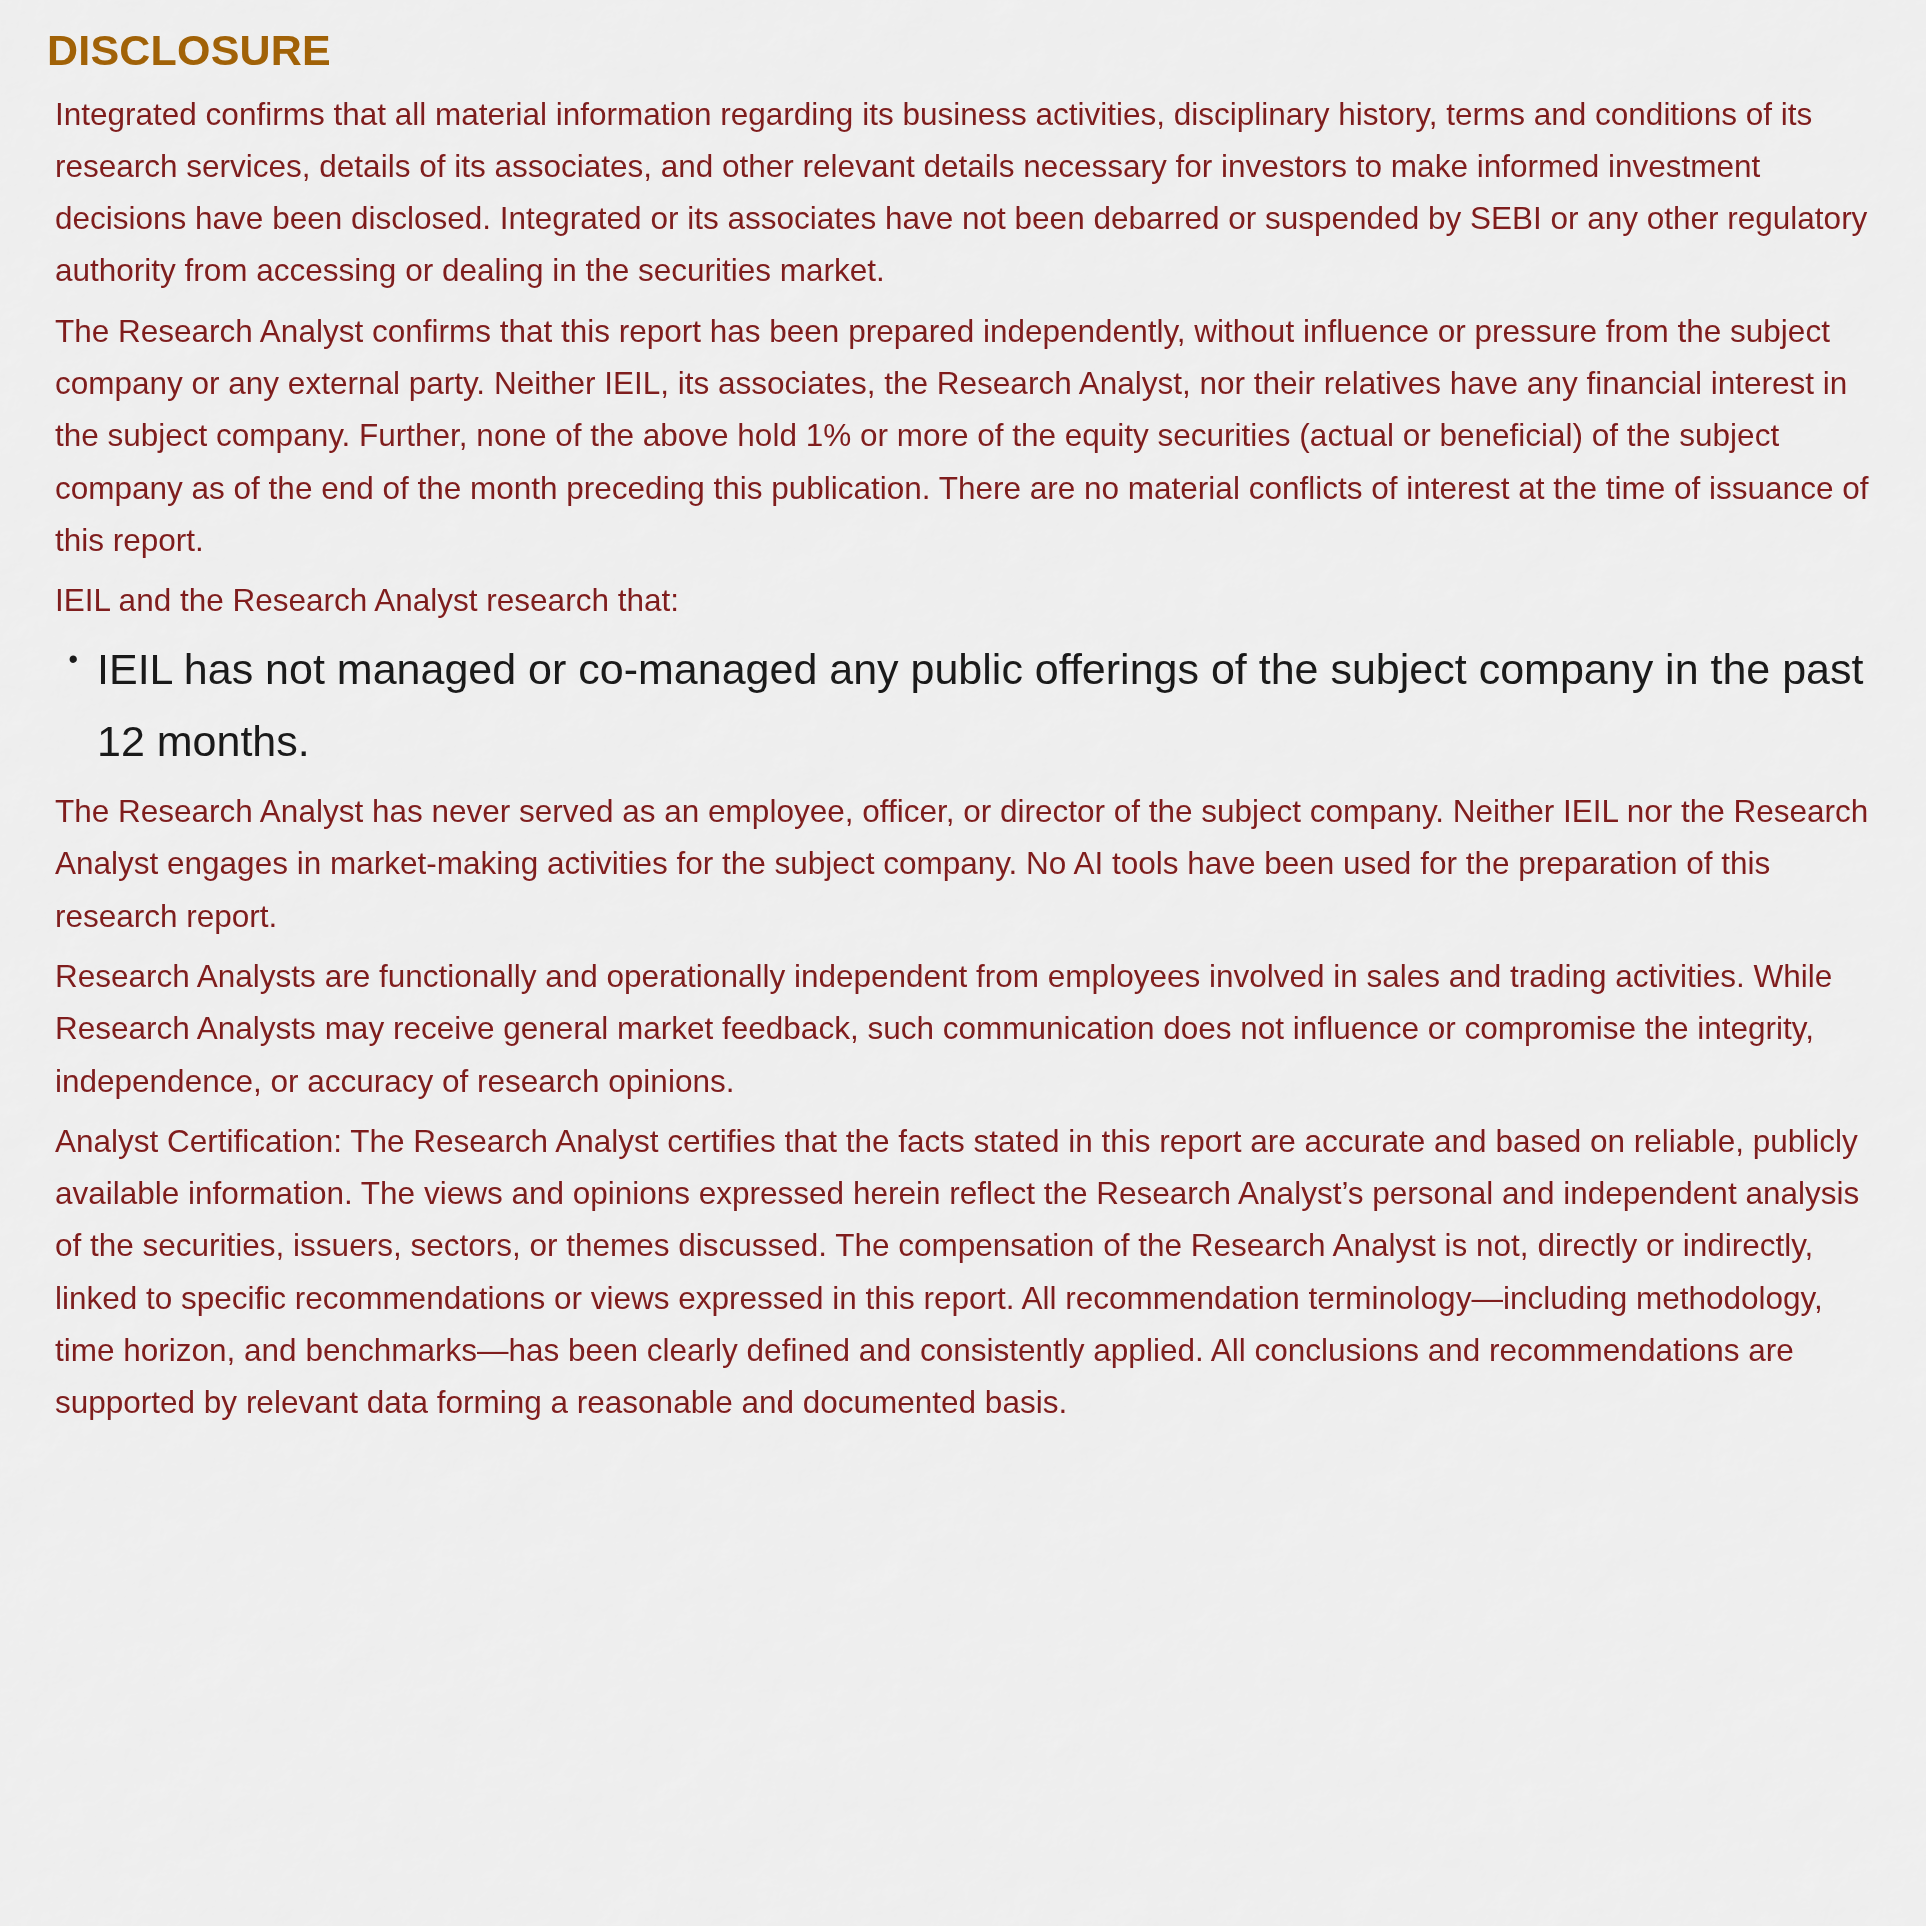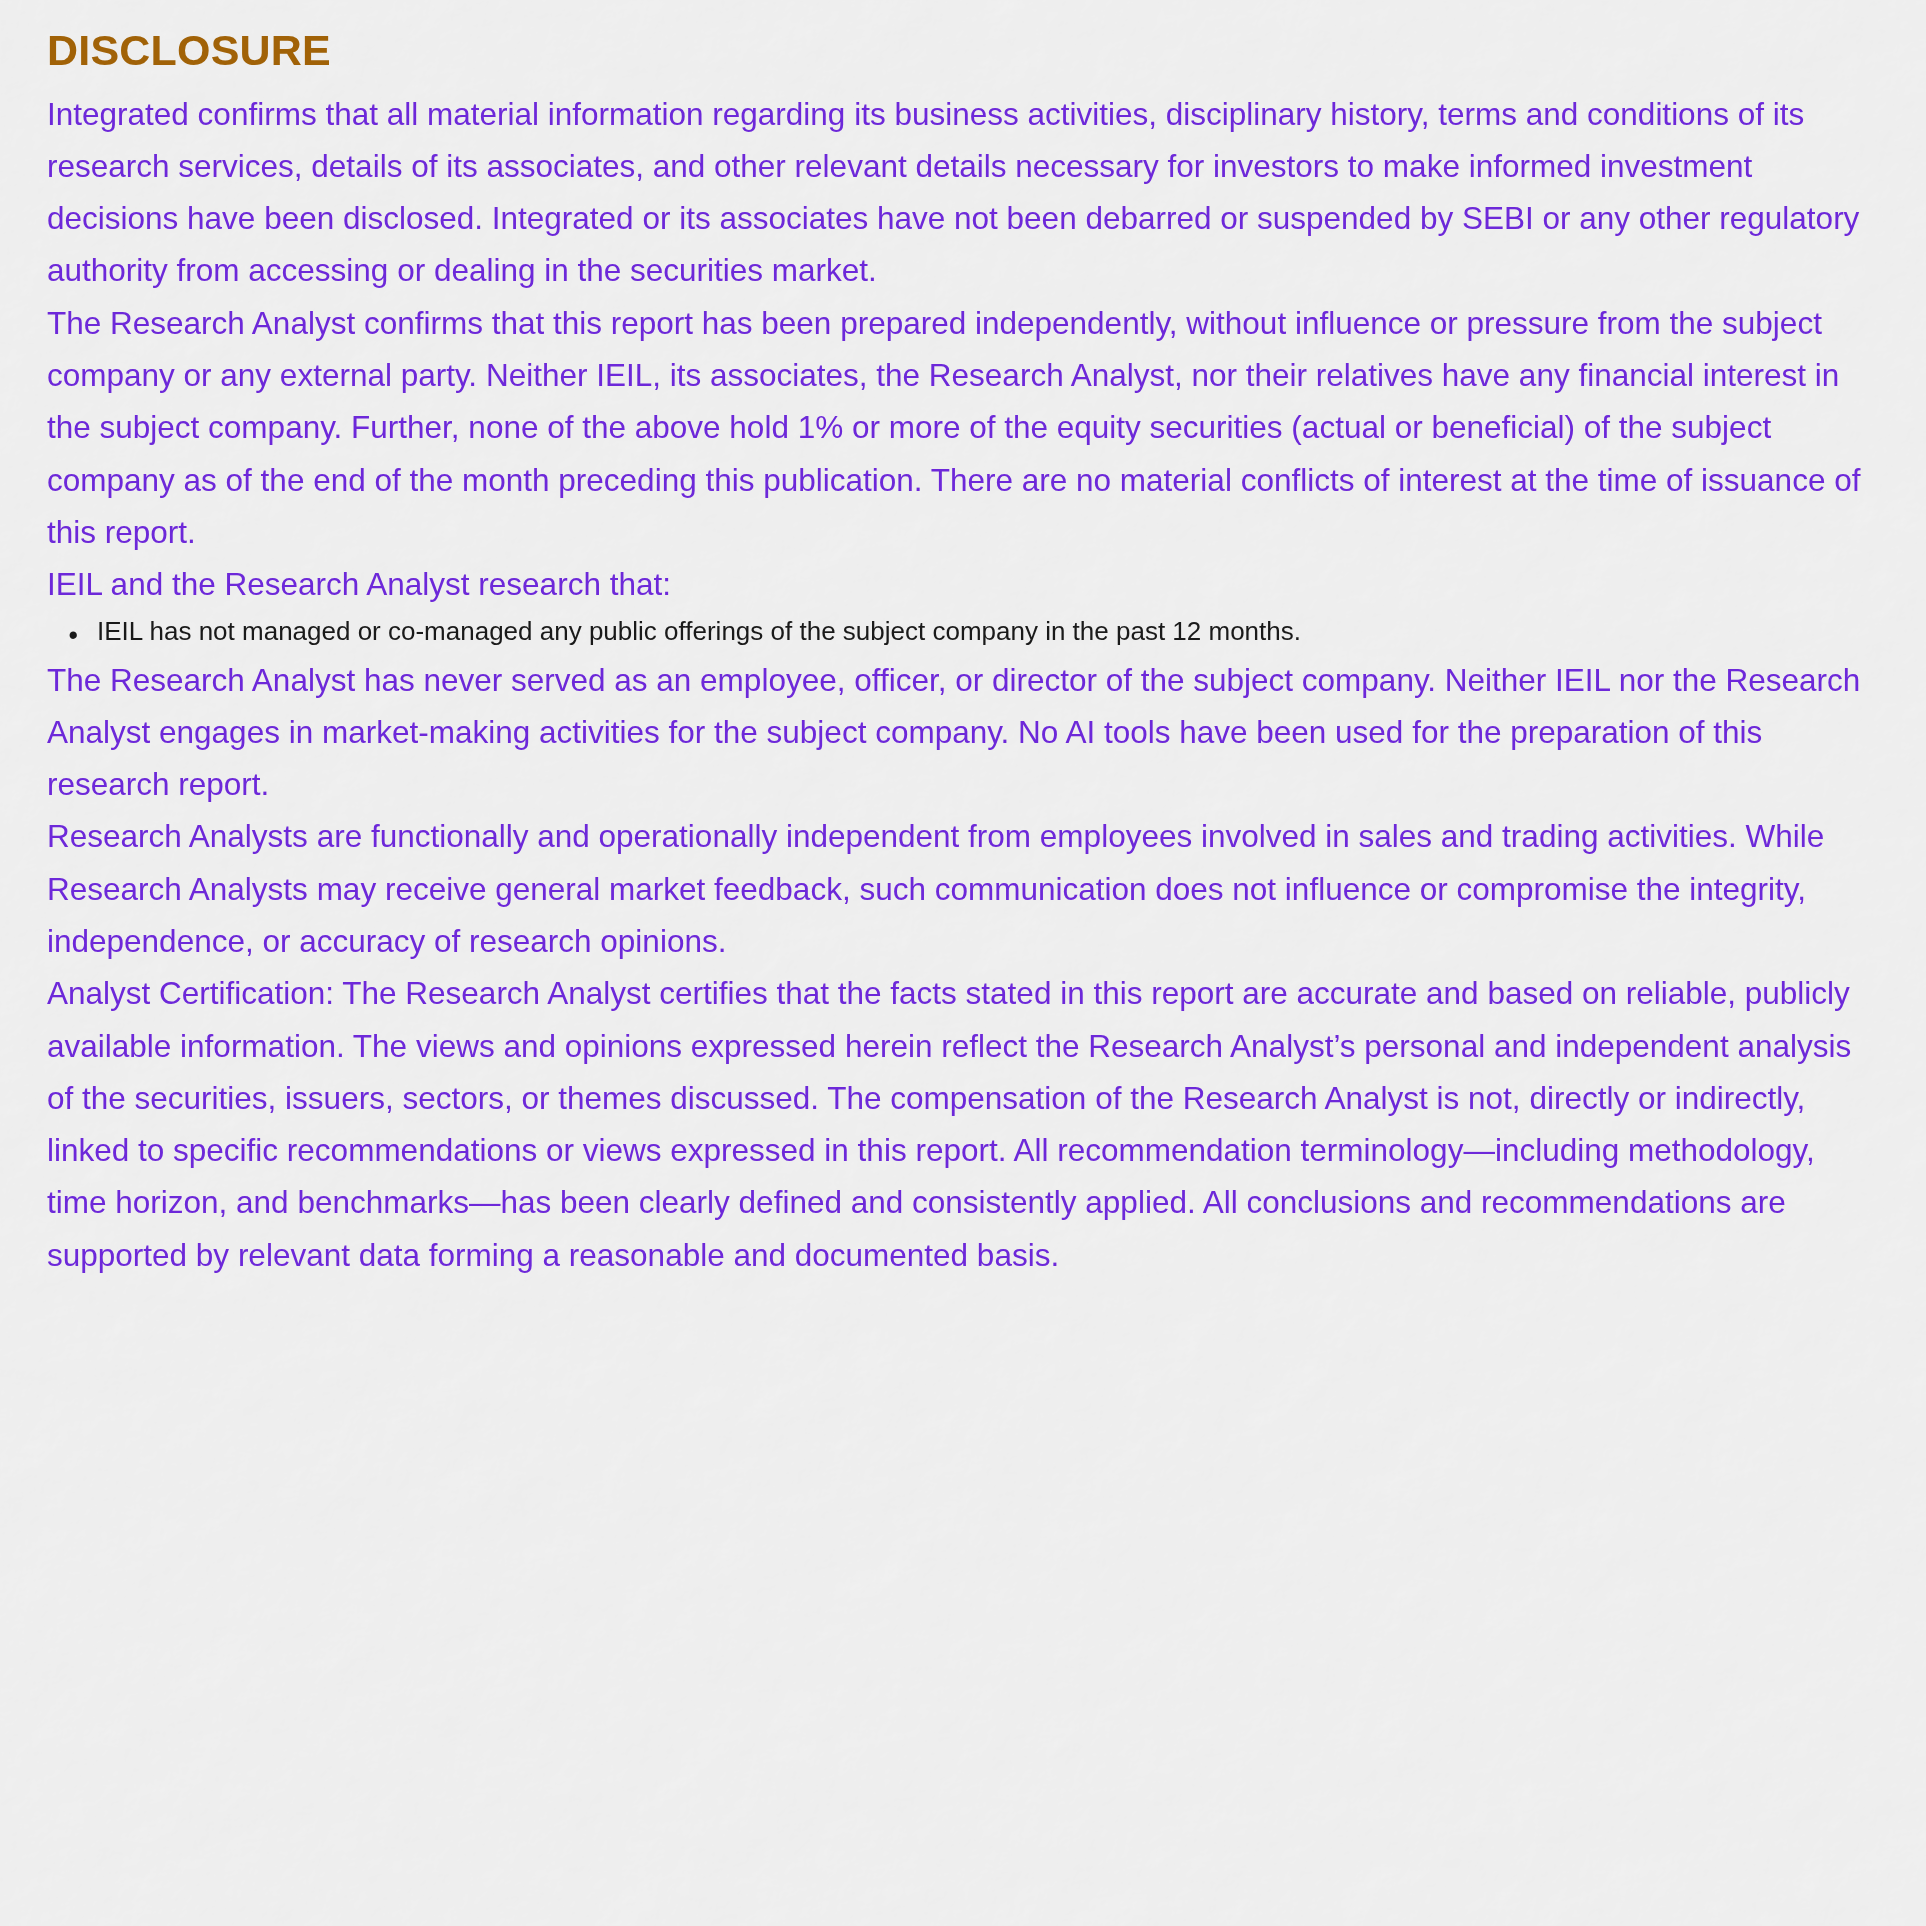--- a/index.html
+++ b/index.html
@@ -32,37 +32,37 @@
   }
   h1.doc-title {
     margin: 0 0 12.2px 0;
     font-size: 43px;
     font-weight: 800;
     letter-spacing: 0.2px;
     color: #a16207;
     line-height: 1.15;
   }
   .content p {
-    margin: 0;
+    margin: 8px;
     font-size: 31.5px;
     line-height: 1.66;
     font-weight: 400;
     letter-spacing: 0px;
-    color: #6d28d9;
+    color: #7f1d1d;
     text-align: left;
   }
   ul.bullets {
     margin: 0;
     padding: 0;
     list-style: none;
   }
   ul.bullets li {
     position: relative;
     padding-left: 50px;
-    font-size: 26px;
+    font-size: 43px;
     line-height: 1.66;
     color: #1a1a1a;
   }
   ul.bullets li::before {
     content: "\2022";
     position: absolute;
     left: 21.6px;
     top: 0;
     font-size: 27px;
     line-height: 1.9;

